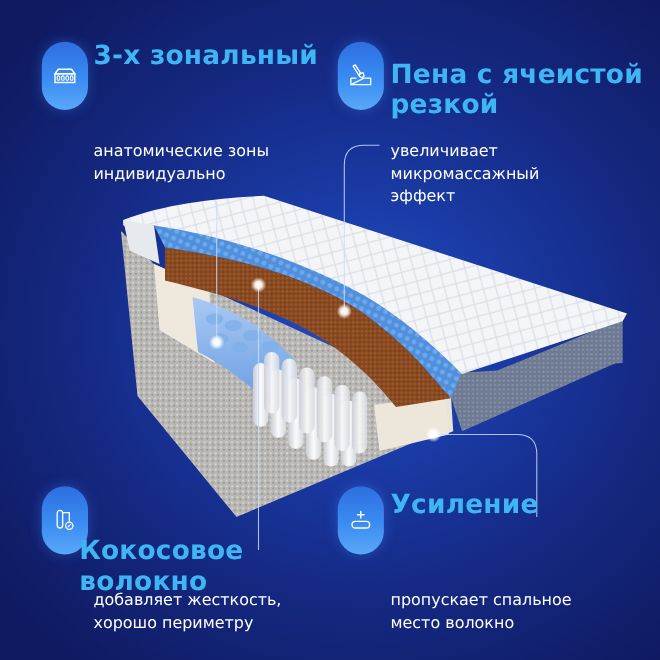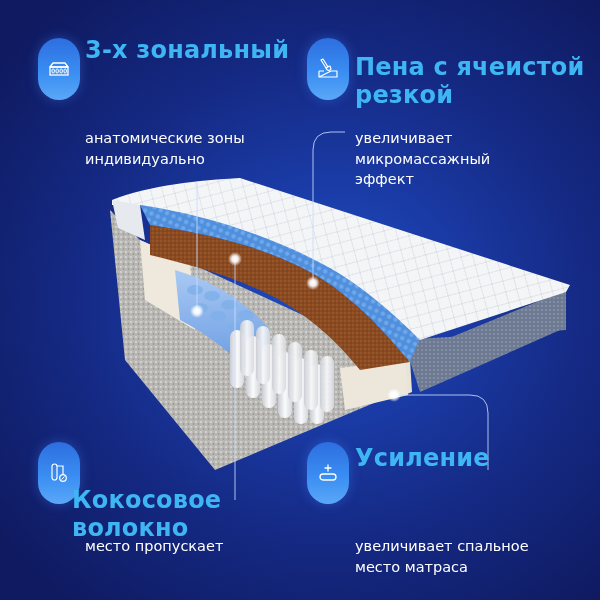--- a/index.html
+++ b/index.html
@@ -192,31 +192,32 @@
       <path d="M10 5 L16 5 L16 13" fill="none" stroke="#fff" stroke-width="1.2"></path>
       <circle cx="16" cy="17" r="3.3" fill="none" stroke="#fff" stroke-width="1.2"></circle>
       <path d="M14.5 18.5 L17.5 15.5" stroke="#fff" stroke-width="1"></path>
     </svg>
   </div>
   <div class="title" style="left:72px;top:444px;margin-top:42px;">
     <div>Кокосовое</div>
     <div>волокно</div>
   </div>
   <div class="desc" style="left:85px;top:508px;">
-    <div>место пропускает</div>
+    <div>добавляет жесткость,</div>
+    <div>хорошо периметру</div>
   </div>
 </div>
 
 <div class="feature">
   <div class="icon-pill" style="left:307px;top:442px;">
     <svg viewBox="0 0 24 24">
       <path d="M12 4 L12 10 M9 7 L15 7" stroke="#fff" stroke-width="1.3" stroke-linecap="round"></path>
       <rect x="4" y="13" width="16" height="6" rx="3" fill="none" stroke="#fff" stroke-width="1.3"></rect>
     </svg>
   </div>
   <div class="title" style="left:355px;top:444px;text-align:right;">
     <div>Усиление</div>
   </div>
   <div class="desc" style="left:355px;top:508px;">
-    <div>увеличивает спальное</div>
-    <div>место матраса</div>
+    <div>пропускает спальное</div>
+    <div>место волокно</div>
   </div>
 </div>
 
 </body></html>

